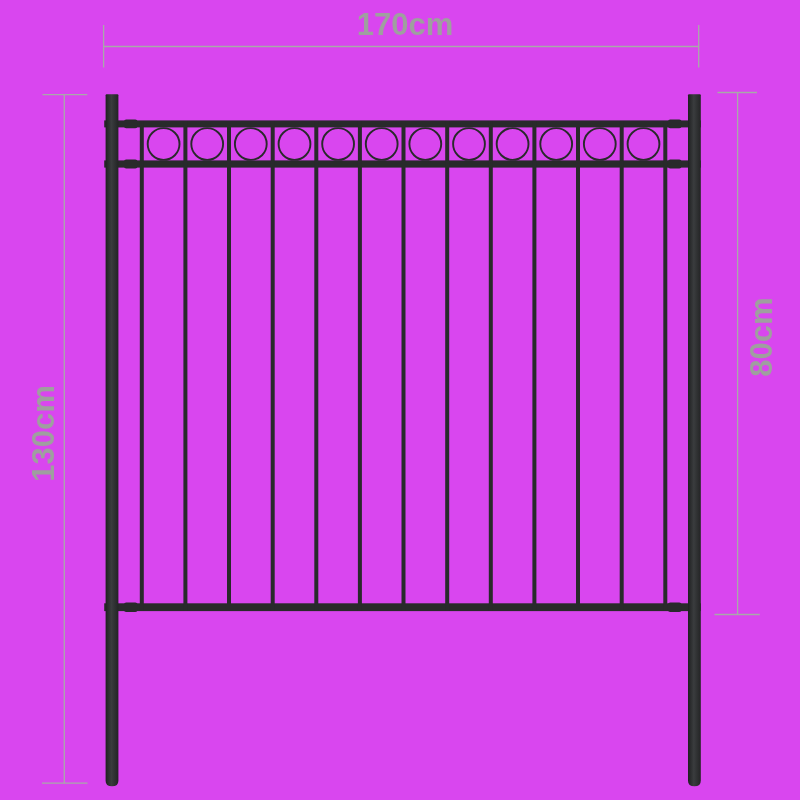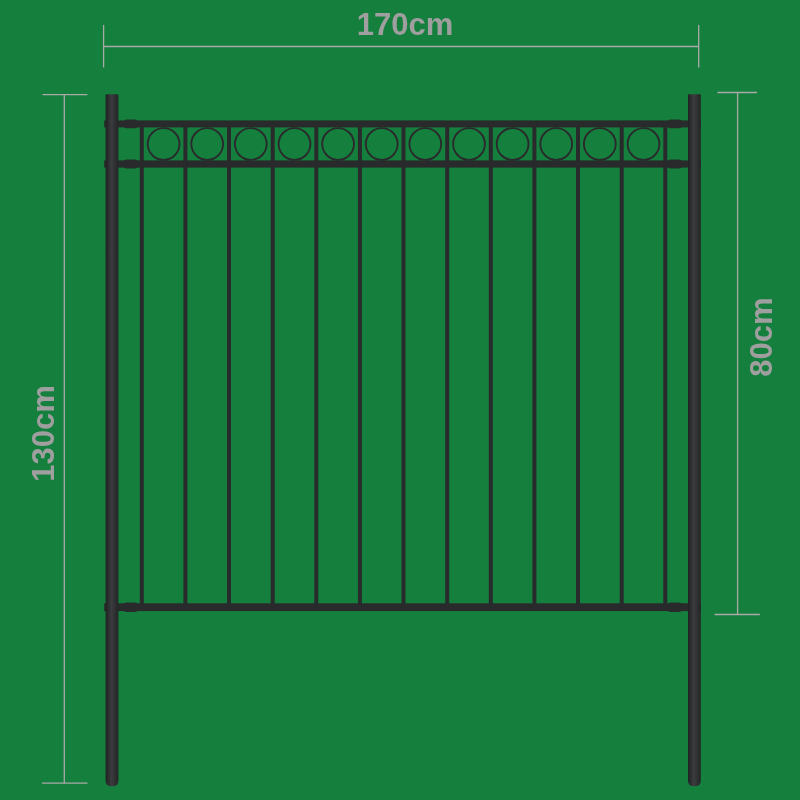--- a/index.html
+++ b/index.html
@@ -1,16 +1,16 @@
 <!DOCTYPE html>
 <html><head>
 <meta charset="utf-8">
 <style>
   html,body{margin:0;padding:0;background:#ffffff;}
-  .wrap{width:800px;height:800px;position:relative;overflow:hidden;background:#15803d;text-decoration:underline;}
+  .wrap{width:800px;height:800px;position:relative;overflow:hidden;background:#d946ef;text-decoration:underline;}
   svg{display:block;}
   text{font-family:"Liberation Sans",sans-serif;font-weight:bold;fill:#9f9f9f;}
 </style>
 </head>
 <body>
 <div class="wrap">
 <svg width="800" height="800" viewBox="0 0 800 800" xmlns="http://www.w3.org/2000/svg">
   <defs>
     <linearGradient id="postg" x1="0" y1="0" x2="1" y2="0">
       <stop offset="0" stop-color="#1f2021"></stop>

